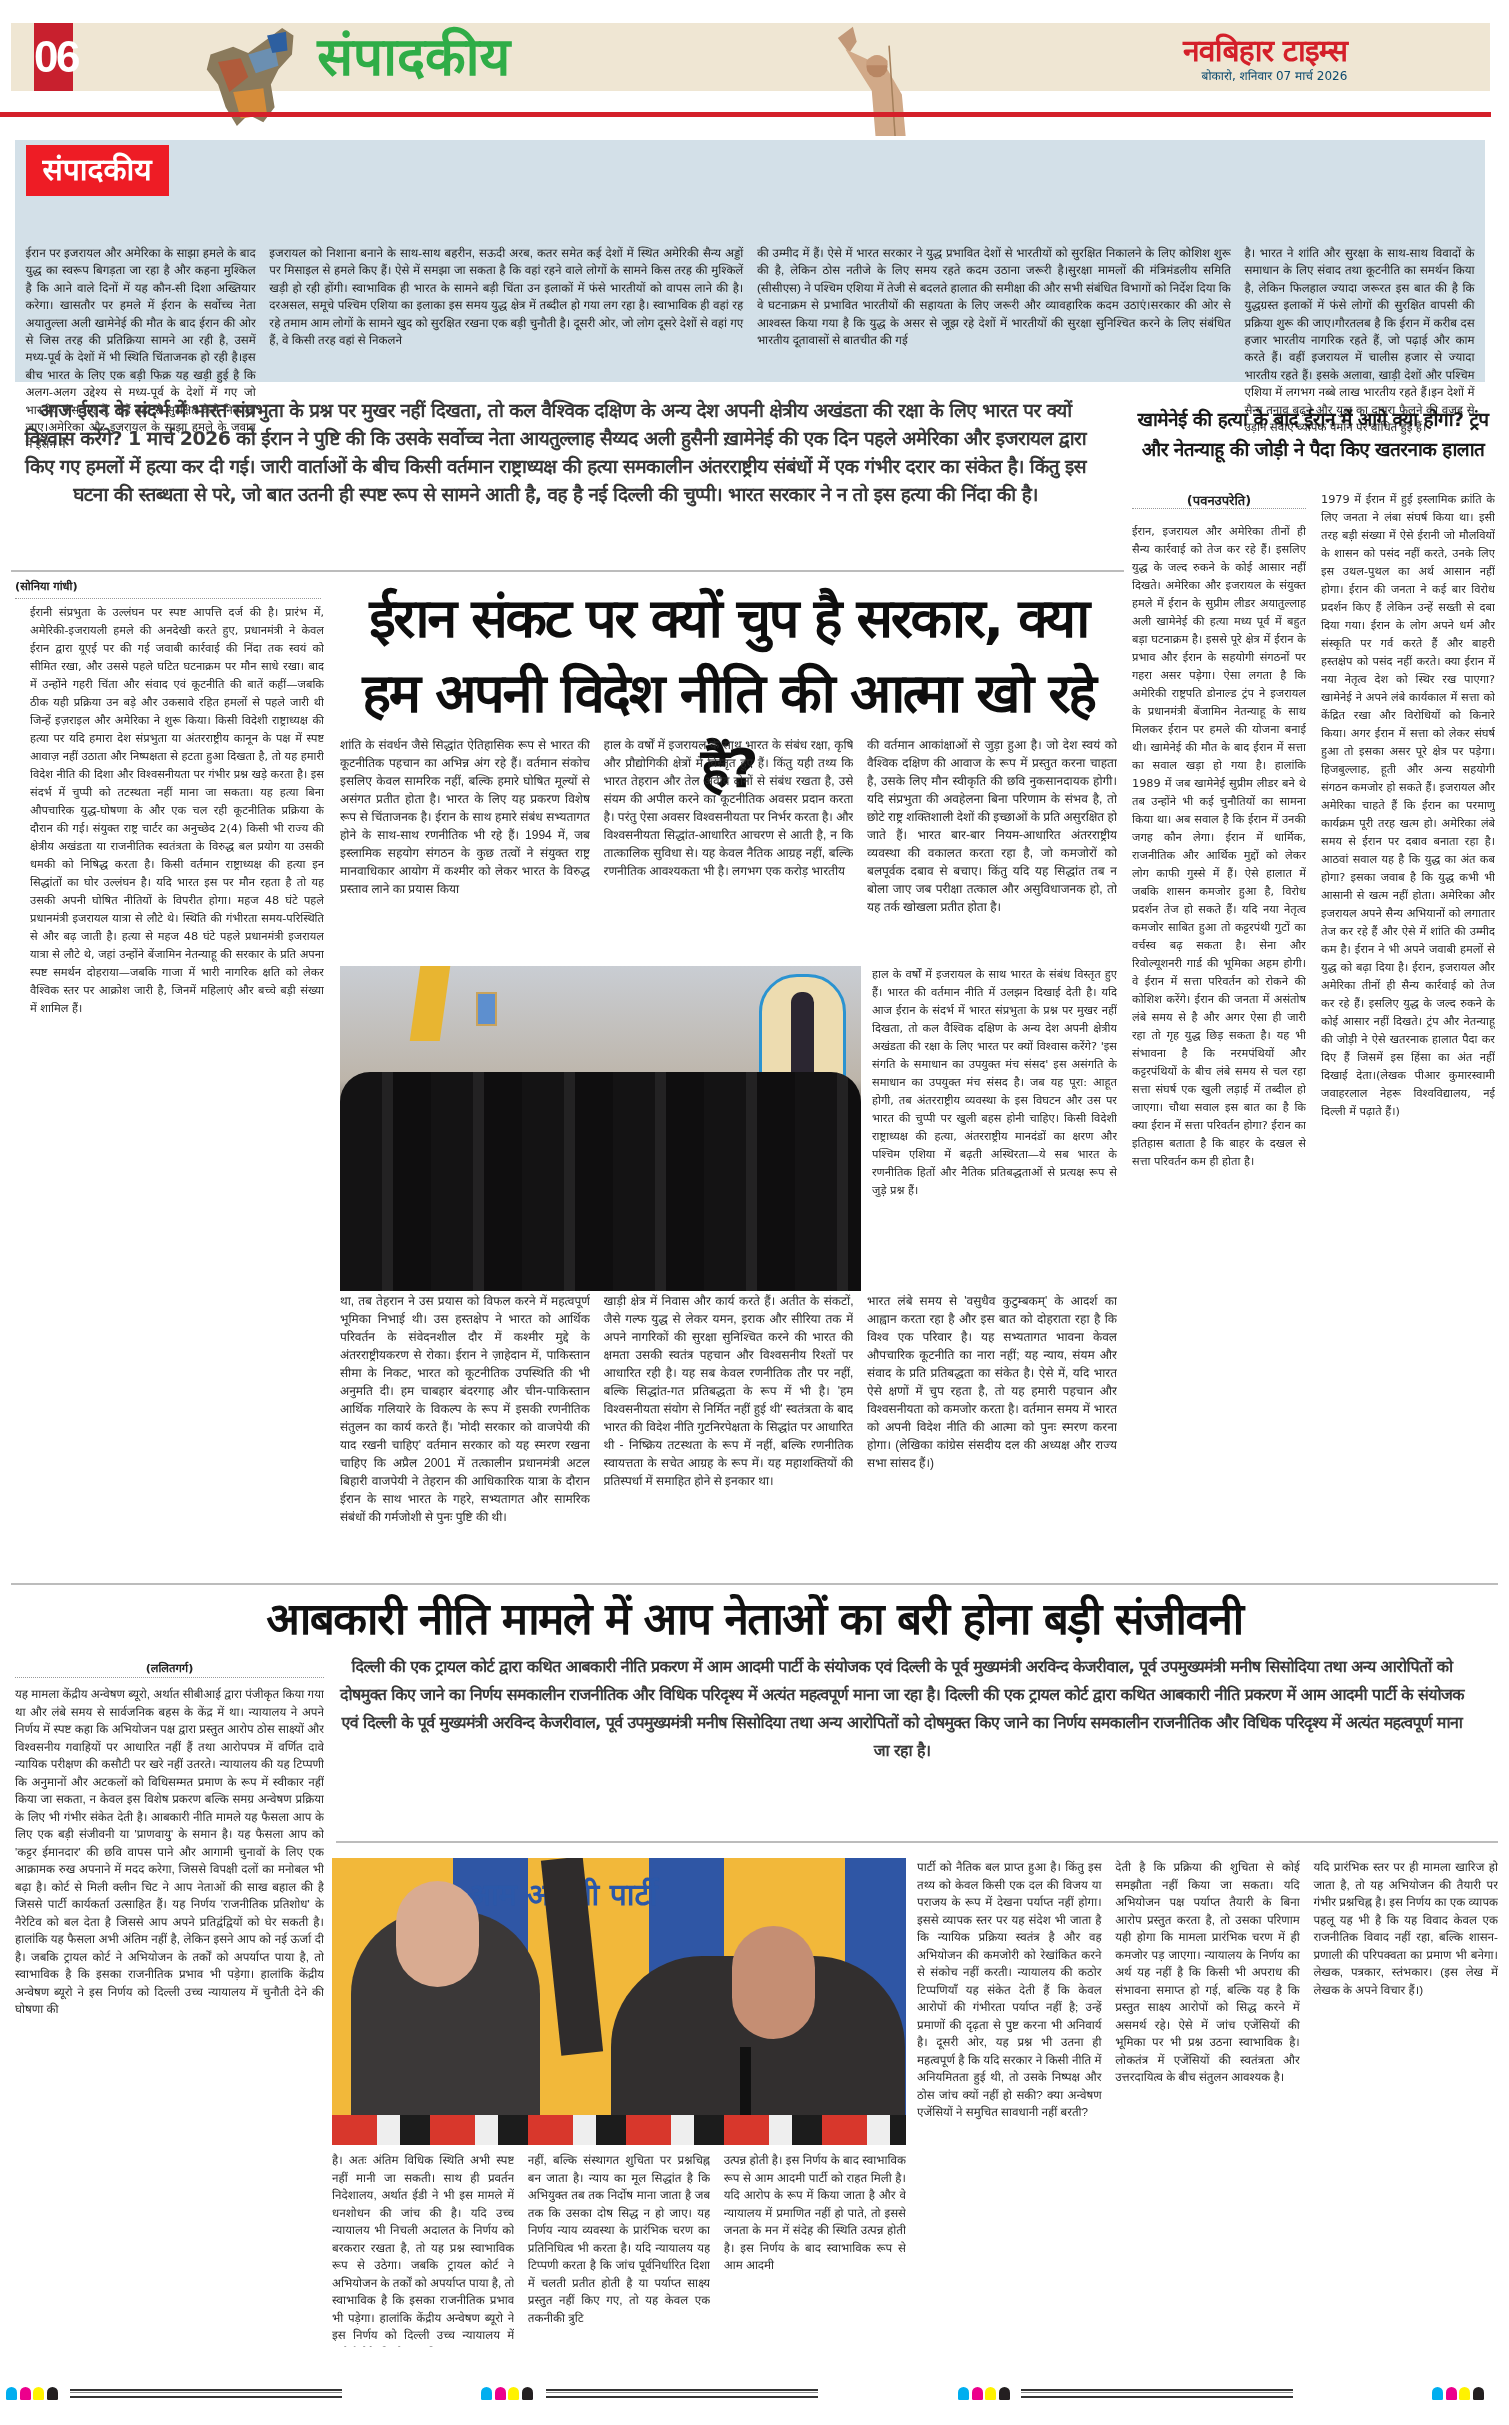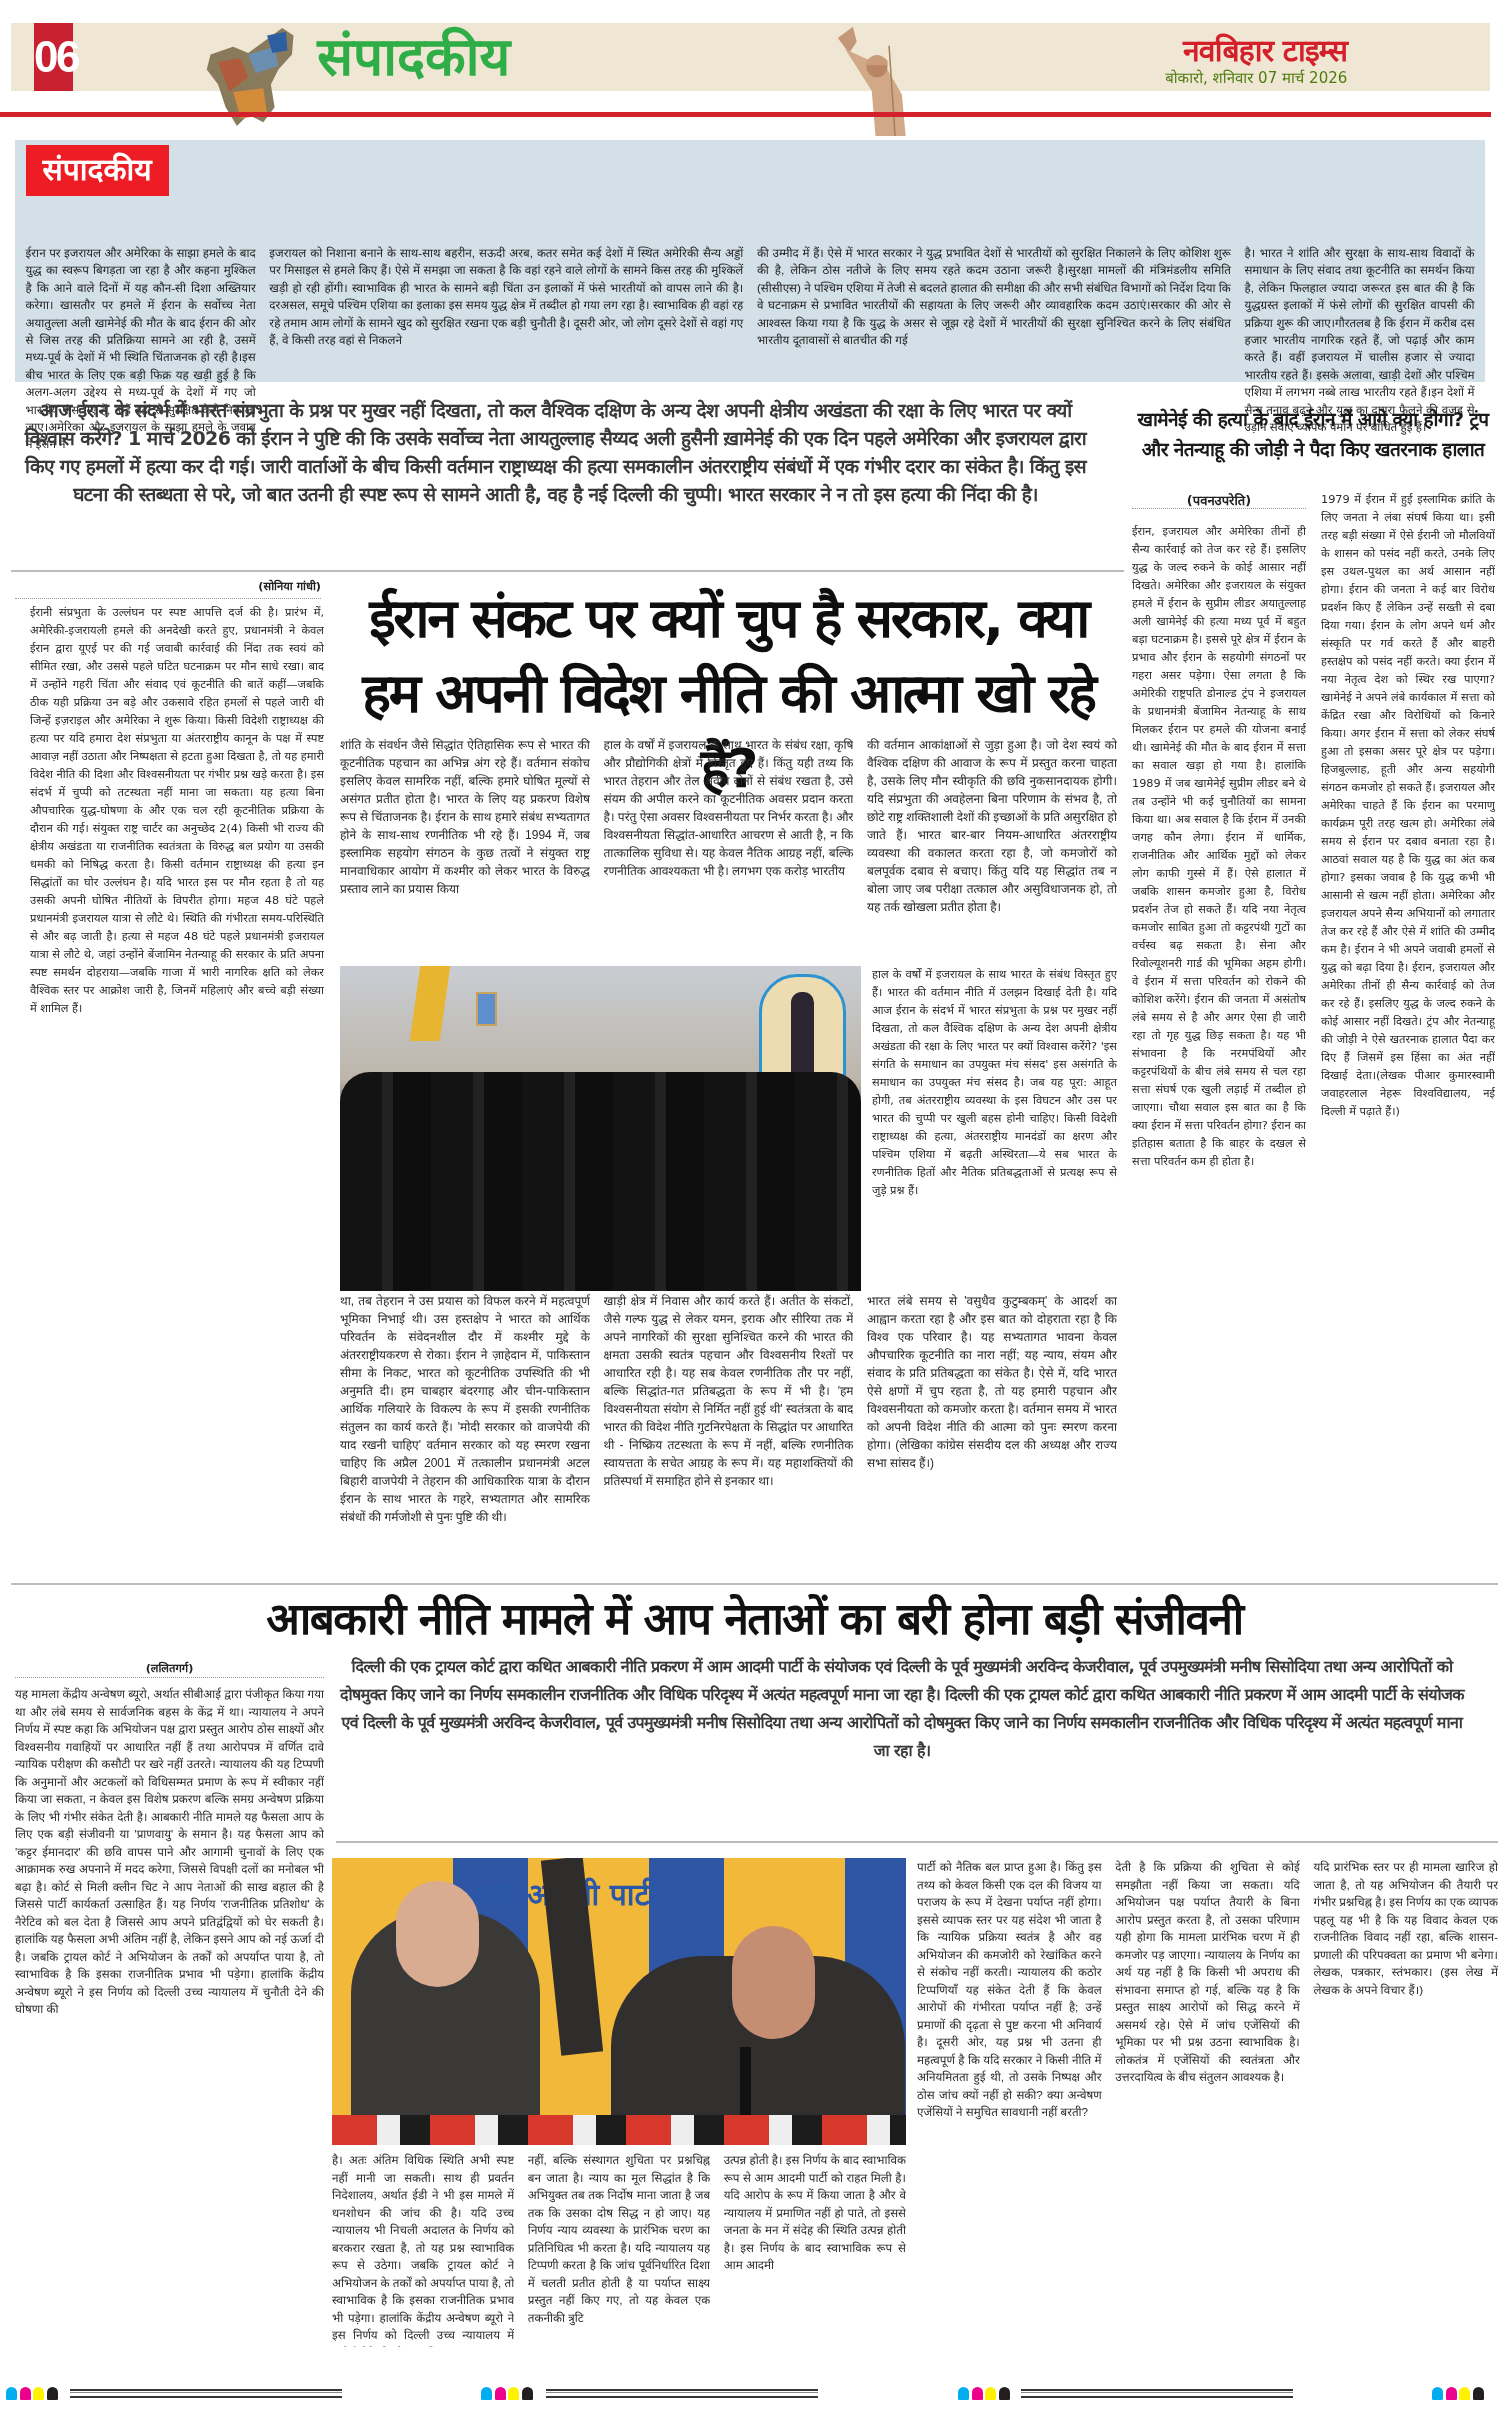--- a/index.html
+++ b/index.html
@@ -6,21 +6,21 @@
   html, body { width: 1509px; background: #ffffff; }
   body { font-family: "Liberation Serif", "DejaVu Serif", serif; color: #1a1a1a; position: relative; height: 2426px; overflow: hidden; }
 
   
   .masthead { position: absolute; left: 11.3px; top: 22.6px; width: 1479px; height: 68px; background: #efe6d3; }
   .page-no { position: absolute; left: 22.6px; top: 0; width: 39px; height: 68px; background: #c8202e; color: #fff; font-family: "Liberation Sans", sans-serif; font-weight: bold; font-size: 44px; line-height: 68px; text-align: center; letter-spacing: -2.3px; }
   .map-art { position: absolute; left: 192px; top: 1.5px; width: 98px; height: 106px; }
   .section-title { position: absolute; left: 306px; top: 0; font-family: "DejaVu Sans", sans-serif; font-weight: bold; font-size: 53px; line-height: 68px; color: #2fad47; }
   .statue-art { position: absolute; left: 819px; top: 0; width: 91px; height: 113px; }
   .paper-name { position: absolute; right: 143px; top: 6px; font-family: "DejaVu Sans", sans-serif; font-weight: bold; font-size: 30px; color: #d4202a; letter-spacing: -0.8px; }
-  .paper-date { position: absolute; right: 143px; top: 44px; font-family: "DejaVu Sans", sans-serif; font-size: 15px; color: #4d7c0f; }
+  .paper-date { position: absolute; right: 143px; top: 44px; font-family: "DejaVu Sans", sans-serif; font-size: 12px; color: #0c4a6e; }
   .red-rule { position: absolute; left: 0; top: 112px; width: 1491px; height: 5.3px; background: #d4202a; }
 
   
   .edit-block { position: absolute; left: 15px; top: 140px; width: 1470px; height: 242px; background: #d3e0e8; }
   .edit-tag { position: absolute; left: 10.6px; top: 4.5px; width: 143px; height: 51px; background: #ee1c25; color: #fff; font-family: "DejaVu Sans", sans-serif; font-weight: bold; font-size: 30px; line-height: 50px; text-align: center; }
   .edit-headline { position: absolute; left: 162px; top: 4.5px; width: 1298px; height: 51px; background: #fff; font-family: "DejaVu Sans", sans-serif; font-weight: bold; font-size: 33px; line-height: 50px; color: #111; padding-left: 15px; white-space: nowrap; overflow: hidden; }
   .edit-cols { position: absolute; left: 10.6px; top: 68px; width: 1449px; display: grid; grid-template-columns: repeat(6, 1fr); column-gap: 13.6px; }
   .edit-cols p { font-family: "Liberation Sans Narrow", "Liberation Sans", sans-serif; font-size: 11.7px; line-height: 17.4px; text-align: justify; color: #222; margin-top: 36px; }
 
   
@@ -29,21 +29,21 @@
 
   
   .side-headline { position: absolute; left: 1132px; top: 404px; width: 362px; font-family: "DejaVu Sans", sans-serif; font-weight: bold; font-size: 19px; line-height: 30px; text-align: center; color: #1a1a1a; letter-spacing: -0.6px; }
   .side-byline { position: absolute; left: 1132px; top: 491px; width: 174px; font-family: "DejaVu Sans", sans-serif; font-weight: bold; font-size: 13px; text-align: center; color: #222; }
   .side-byline-rule { position: absolute; left: 1132px; top: 508px; width: 174px; border-top: 1.5px dotted #999; }
   .side-cols { position: absolute; left: 1132px; top: 483px; width: 362px; height: 1079px; display: grid; grid-template-columns: 174px 174px; column-gap: 15px; }
   .side-col { font-family: "DejaVu Sans", sans-serif; font-size: 11.3px; line-height: 18px; text-align: justify; color: #2a2a2a; overflow: hidden; }
   .side-col.first { padding-top: 32px; }
 
   
-  .main-byline { position: absolute; left: 15px; top: 578px; width: 91px; left: 15px; font-family: "DejaVu Sans", sans-serif; font-weight: bold; font-size: 11.3px; text-align: right; width: 306px; color: #222; }
+  .main-byline { position: absolute; left: 15px; top: 578px; width: 91px; left: 15px; font-family: "DejaVu Sans", sans-serif; font-weight: bold; font-size: 11.3px; text-align: left; width: 306px; color: #222; }
   .main-byline-rule { position: absolute; left: 15px; top: 598px; width: 306px; border-top: 1.5px dotted #999; }
   .main-left-col { position: absolute; left: 30px; top: 604px; width: 294px; height: 970px; font-family: "DejaVu Sans", sans-serif; font-size: 11.3px; line-height: 18px; text-align: justify; color: #2a2a2a; overflow: hidden; }
   .main-headline { position: absolute; left: 340px; top: 581px; width: 777px; font-family: "DejaVu Sans", sans-serif; font-weight: bold; font-size: 54px; line-height: 75px; text-align: center; color: #0e0e0e; letter-spacing: -2.3px; }
   .main-cols-top { position: absolute; left: 340px; top: 736px; width: 777px; height: 230px; display: grid; grid-template-columns: repeat(3, 1fr); column-gap: 13.6px; }
   .main-cols-top p, .main-cols-bottom p { font-family: "Liberation Sans Narrow", "Liberation Sans", sans-serif; font-size: 12px; line-height: 18px; text-align: justify; color: #2a2a2a; overflow: hidden; }
   .main-photo { position: absolute; left: 340px; top: 966px; width: 521px; height: 325px; background: linear-gradient(180deg, #c9cdd3 0%, #bdb5aa 35%, #2a2829 55%, #1c1b1c 100%); overflow: hidden; }
   .main-photo .flag { position: absolute; left: 75px; top: 0; width: 30px; height: 75px; background: #e8b531; transform: skewX(-8deg); }
   .main-photo .poster { position: absolute; left: 419px; top: 7.5px; width: 87px; height: 151px; background: #eddcb0; border: 3.8px solid #2b93d1; border-radius: 38px 38px 3px 3px; }
   .main-photo .poster::after { content: ""; position: absolute; left: 29px; top: 15px; width: 22.6px; height: 121px; background: #2b2631; border-radius: 10.6px 10.6px 3px 3px; }
   .main-photo .frame { position: absolute; left: 136px; top: 26.4px; width: 21px; height: 34px; background: #5d8fcf; border: 2.3px solid #c9a35c; }

